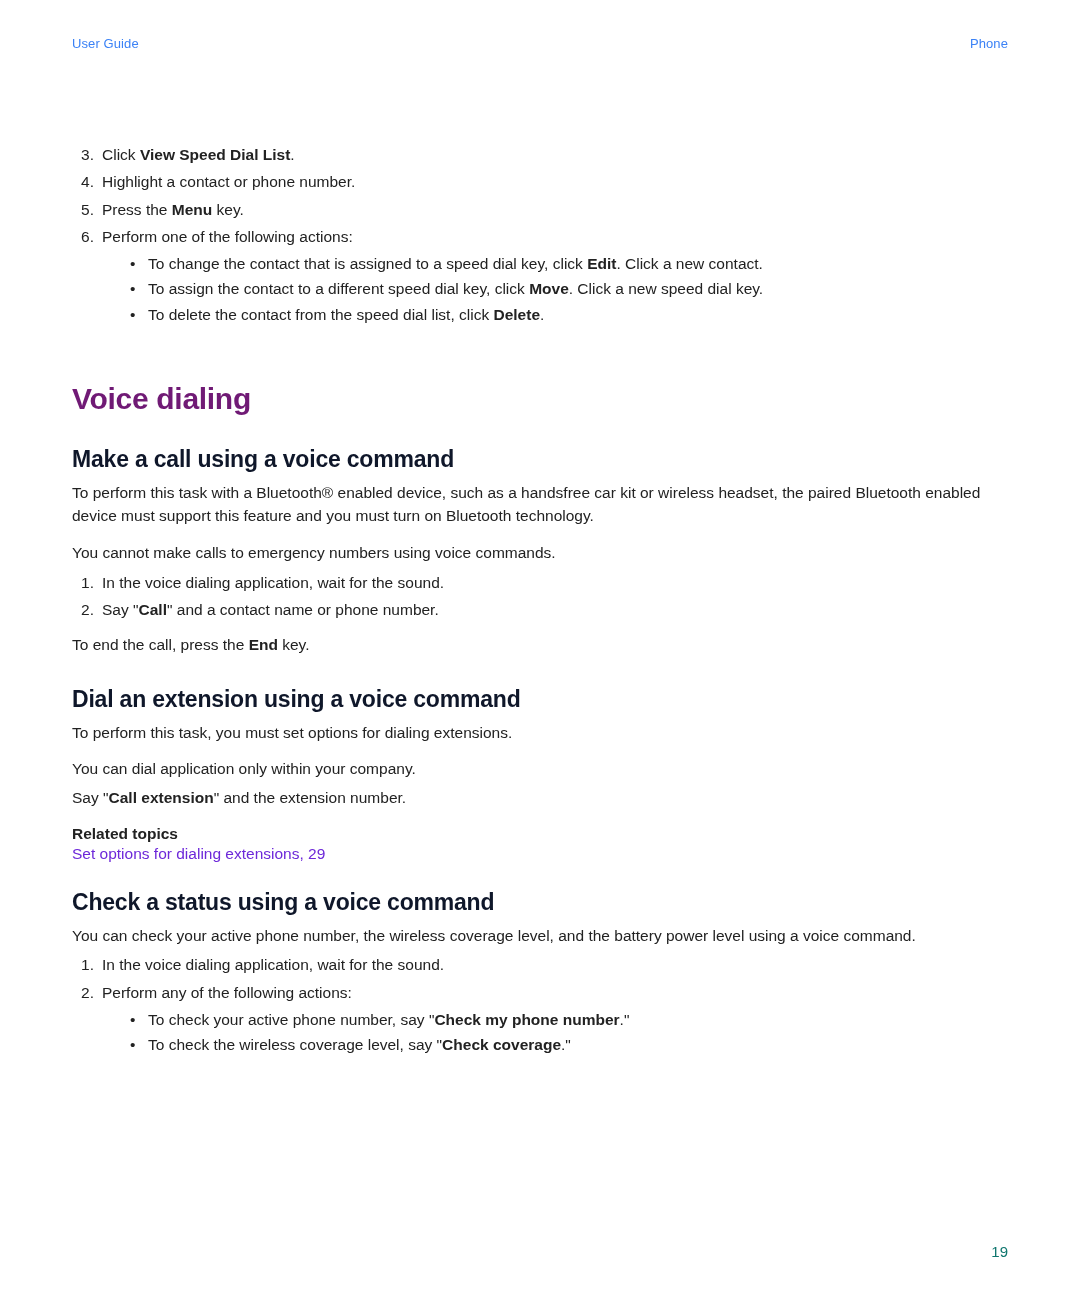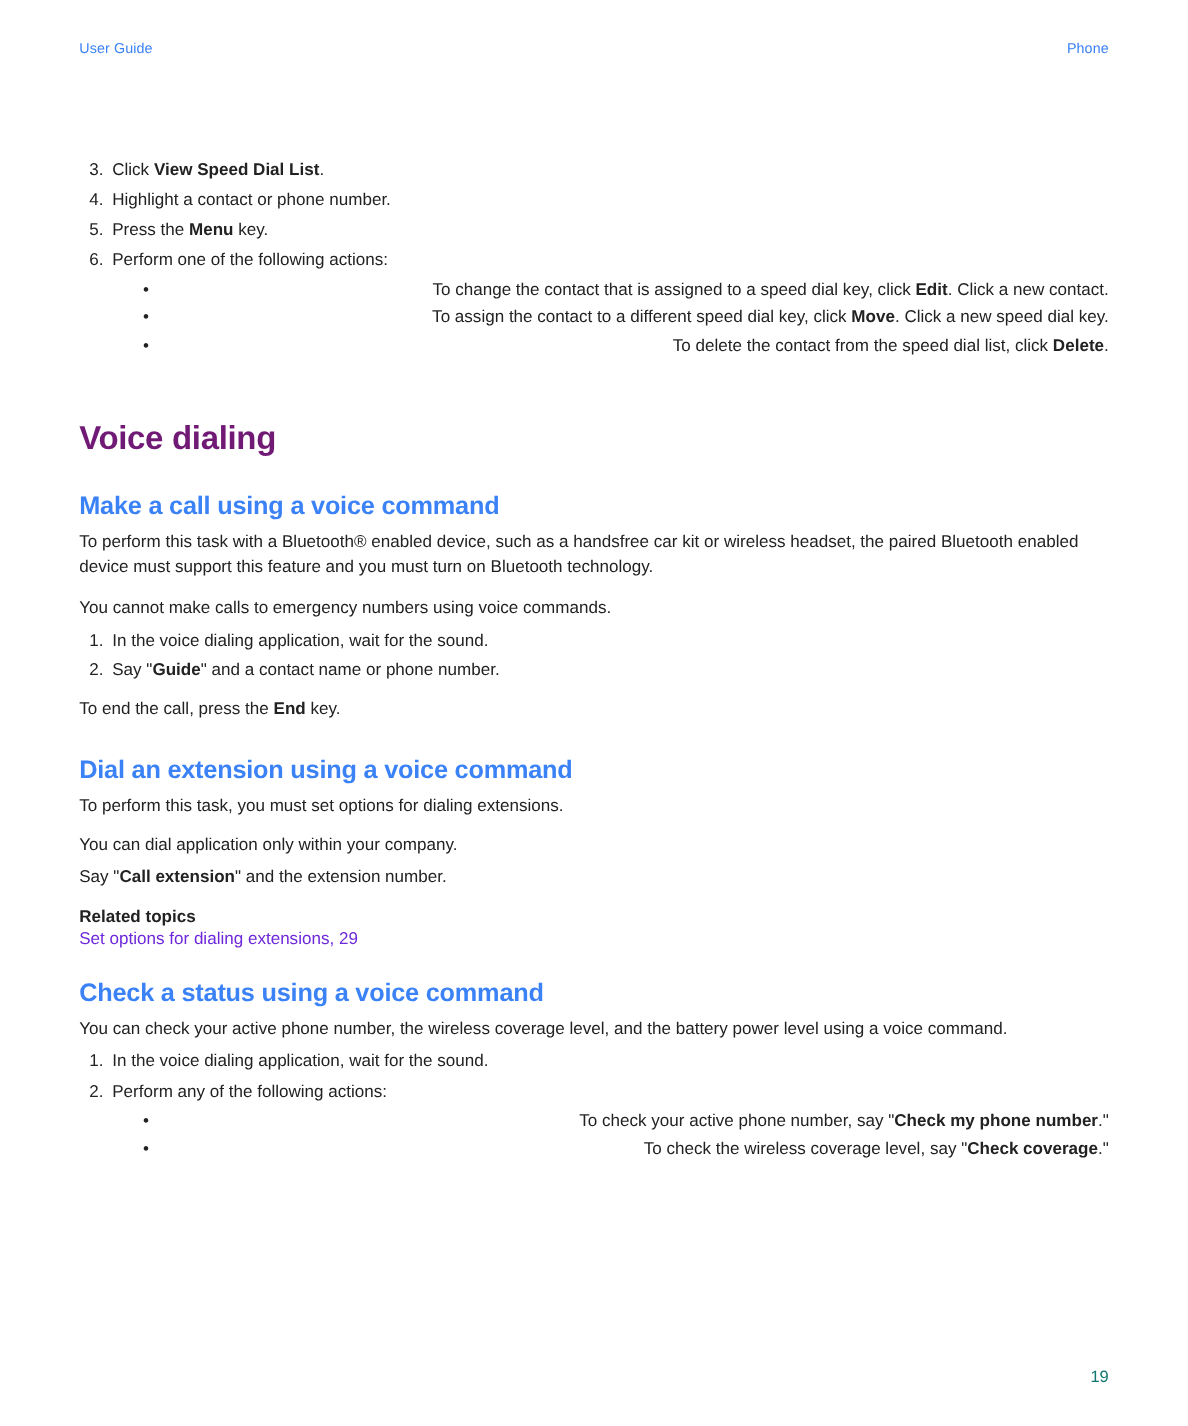--- a/index.html
+++ b/index.html
@@ -45,40 +45,39 @@
   ul.sub {
     list-style: none;
     margin: 4px 0 2px 28px;
     padding: 0;
   }
   ul.sub > li {
     position: relative;
     padding-left: 18px;
     margin-bottom: 2px;
     line-height: 1.5;
-    text-align: right;
   }
   ul.sub > li::before {
     content: "•";
     position: absolute;
     left: 0;
     top: 0;
     color: #222;
   }
   h1.section {
     font-size: 30px;
     font-weight: 700;
     color: #701a75;
     letter-spacing: -.3px;
     margin: 56px 0 28px;
   }
   h2.topic {
     font-size: 23px;
     font-weight: 700;
-    color: #3b82f6;
+    color: #0f172a;
     letter-spacing: -.2px;
     margin: 30px 0 8px;
   }
   p.body {
     font-size: 15.5px;
     line-height: 1.5;
     margin: 6px 0;
   }
   strong { font-weight: 700; }
   h3.related {
@@ -140,21 +139,21 @@
   <h1 class="section">Voice dialing</h1>
 
   
   <h2 class="topic">Make a call using a voice command</h2>
   <p class="body">To perform this task with a Bluetooth® enabled device, such as a handsfree car kit or wireless headset, the paired Bluetooth enabled device must support this feature and you must turn on Bluetooth technology.</p>
   <p class="body" style="margin-top:14px">You cannot make calls to emergency numbers using voice commands.</p>
   <ol class="main">
     <li><span class="num">1.</span>
       <span>In the voice dialing application, wait for the sound.</span></li>
     <li><span class="num">2.</span>
-      <span><span>Say "</span><strong class="bold-run">Guide</strong><span>" and a contact name or phone number.</span></span></li>
+      <span><span>Say "</span><strong class="bold-run">Call</strong><span>" and a contact name or phone number.</span></span></li>
   </ol>
   <p class="body" style="margin-top:12px"><span>To end the call, press the </span><strong class="bold-run">End</strong><span> key.</span></p>
 
   
   <h2 class="topic">Dial an extension using a voice command</h2>
   <p class="body">To perform this task, you must set options for dialing extensions.</p>
   <p class="body" style="margin-top:12px">You can dial application only within your company.</p>
   <p class="body" style="margin-top:2px"><span>Say "</span><strong class="bold-run">Call extension</strong><span>" and the extension number.</span></p>
   <h3 class="related">Related topics</h3>
   <a class="xref" href="#">Set options for dialing extensions, 29</a>

